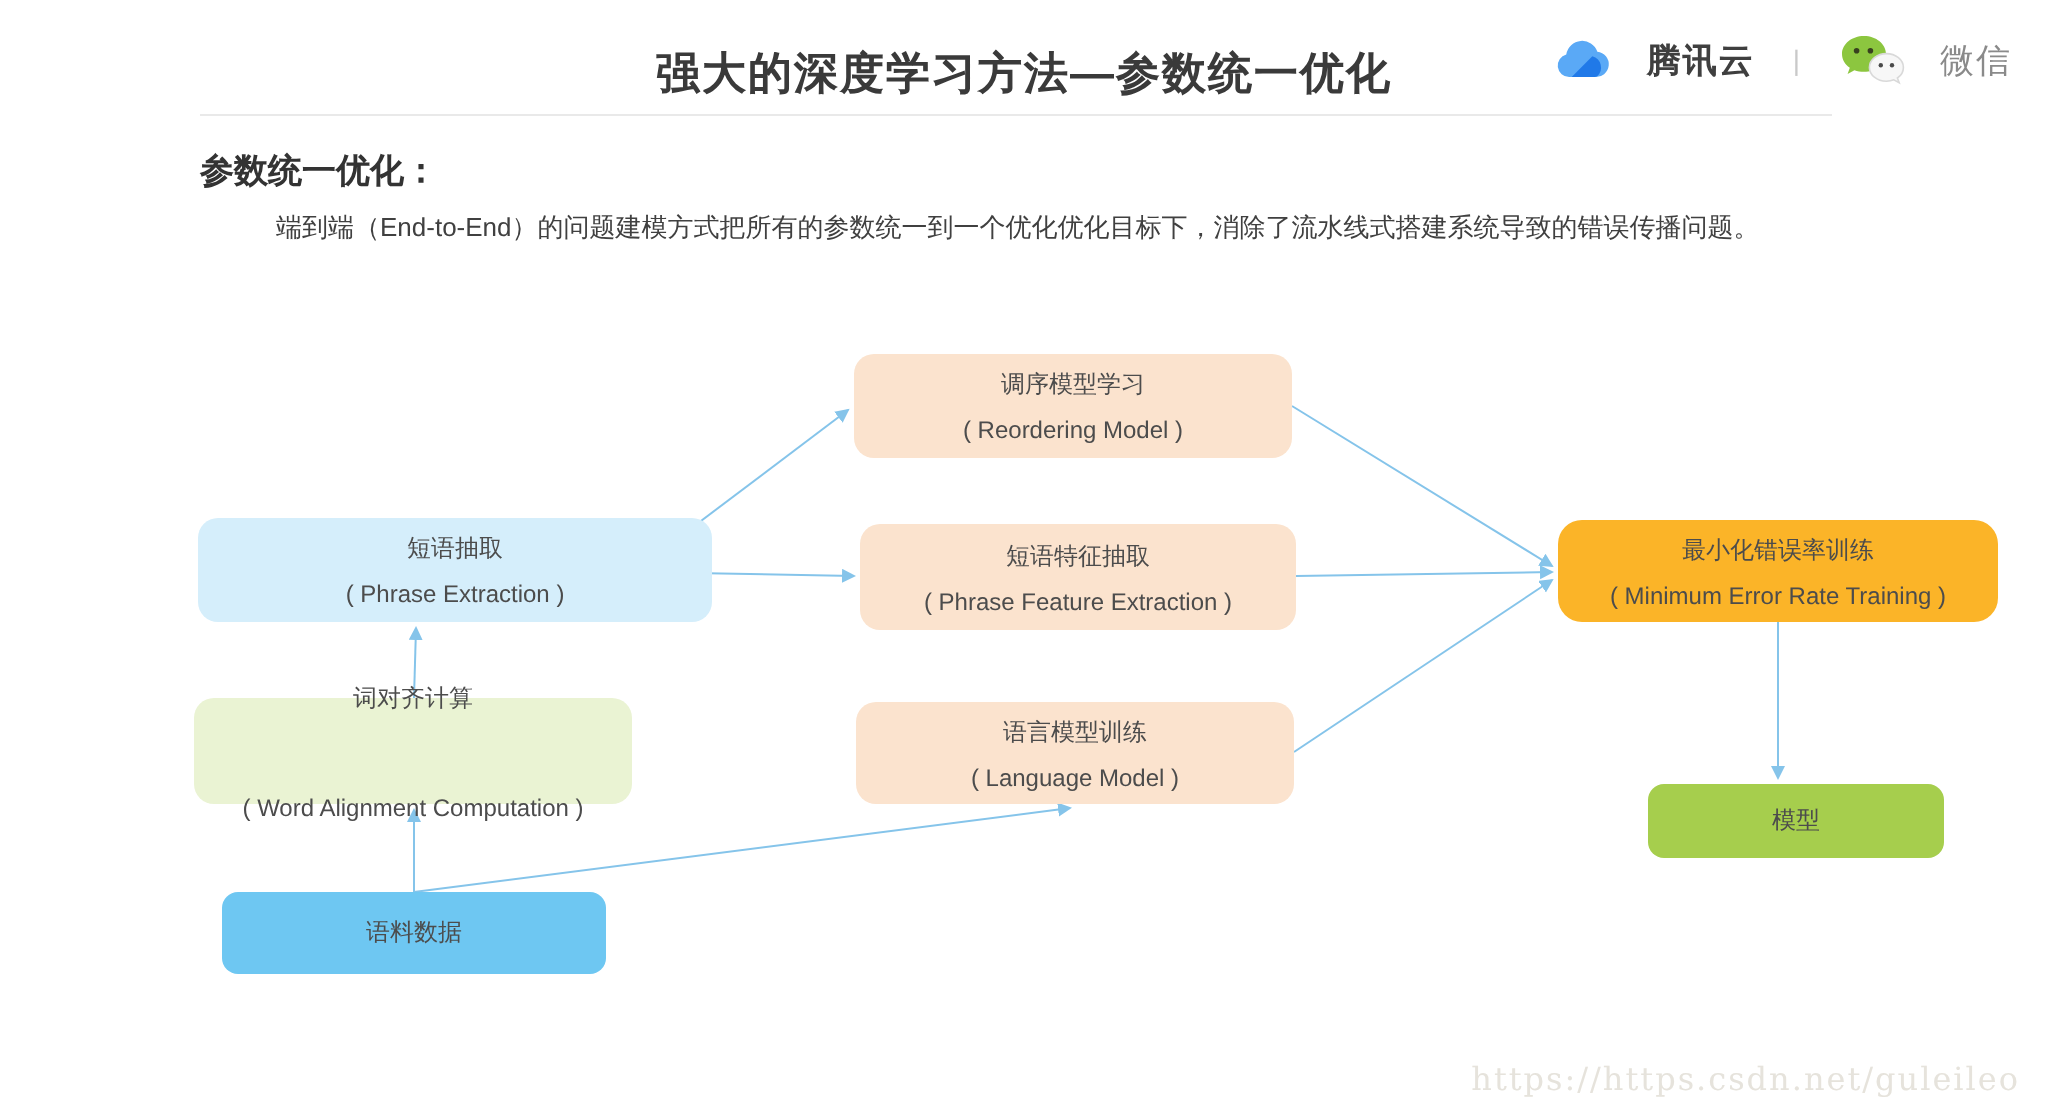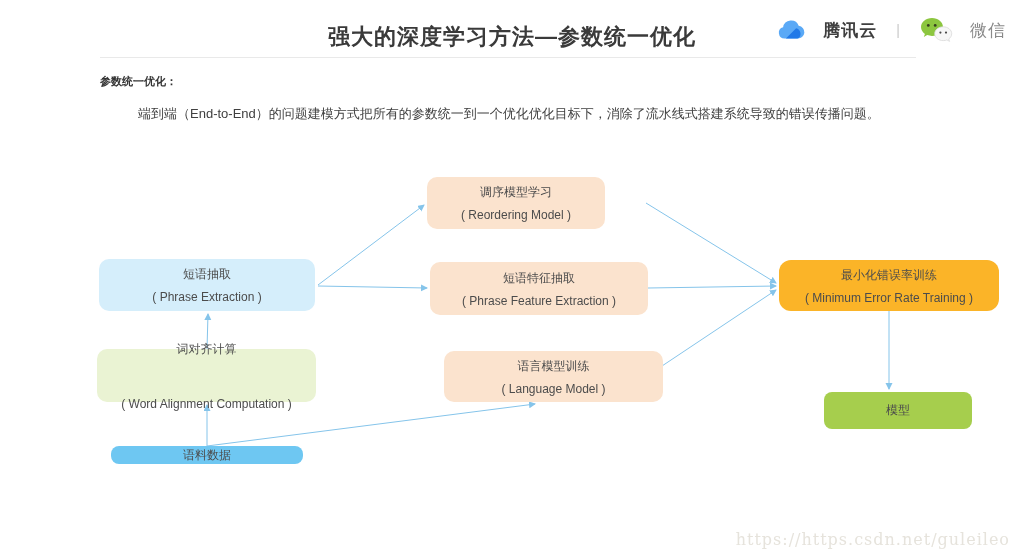--- a/index.html
+++ b/index.html
@@ -23,44 +23,44 @@
   }
   .brand .tc-label { font-size: 17px; color: #3f3f3f; font-weight: bold; letter-spacing: 1px; }
   .brand .sep { font-size: 14px; color: #c9c9c9; padding: 0 2px; }
   .brand .wx-label { font-size: 17px; color: #8a8a8a; letter-spacing: 1px; }
   .divider {
     position: absolute; top: 57px; left: 100px; width: 816px; height: 1px;
     background: #e9e9e9;
   }
   .section-heading {
     position: absolute; top: 74px; left: 100px;
-    font-size: 11px; font-weight: bold; color: #333333;
+    font-size: 17px; font-weight: bold; color: #333333;
   }
   .section-paragraph {
     position: absolute; top: 105px; left: 138px; width: 820px;
     font-size: 13px; color: #404040; line-height: 18px;
   }
   .diagram { position: absolute; inset: 0; }
   .edges { position: absolute; left: 0; top: 0; pointer-events: none; }
   .node {
     position: absolute;
     display: flex; flex-direction: column; align-items: center; justify-content: center;
     row-gap: 7px;
     border-radius: 10px;
     color: #4c4c4c; font-size: 12px; text-align: center;
   }
   .node .en { color: #4c4c4c; }
-  #n-reordering      { left: 427px; top: 177px; width: 178px; height: 52px; }
-  #n-phrase-extract  { left:  99px; top: 259px; width: 216px; height: 52px; }
+  #n-reordering      { left: 427px; top: 177px; width: 219px; height: 52px; }
+  #n-phrase-extract  { left:  99px; top: 259px; width: 257px; height: 52px; }
   #n-phrase-feature  { left: 430px; top: 262px; width: 218px; height: 53px; }
   #n-word-align      { left:  97px; top: 349px; width: 219px; height: 53px; gap: 39px; }
-  #n-language-model  { left: 444px; top: 351px; width: 219px; height: 51px; }
+  #n-language-model  { left: 428px; top: 351px; width: 219px; height: 51px; }
   #n-mert            { left: 779px; top: 260px; width: 220px; height: 51px; border-radius: 12px; }
   #n-model           { left: 824px; top: 392px; width: 148px; height: 37px; border-radius: 8px; }
-  #n-corpus          { left: 111px; top: 446px; width: 192px; height: 18px; border-radius: 8px; }
+  #n-corpus          { left: 111px; top: 446px; width: 192px; height: 41px; border-radius: 8px; }
   .diagram-caption {
     position: absolute; top: 503px; left: 0; width: 100%;
     text-align: center; font-size: 15px; color: #555555; letter-spacing: 1px;
   }
   .watermark {
     position: absolute; right: 14px; bottom: 6px;
     font-family: "DejaVu Serif", "Liberation Serif", serif;
     font-size: 16px; letter-spacing: 1px;
     color: #e6e3dc;
   }

